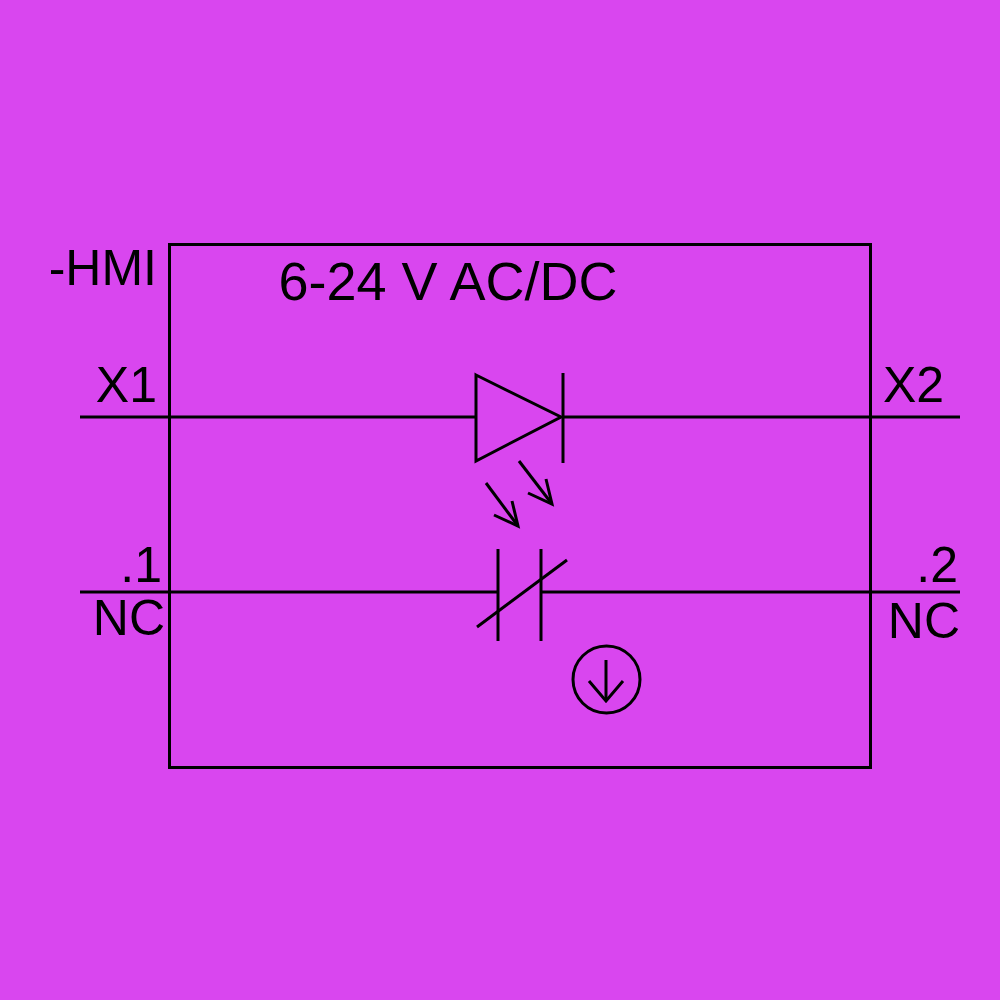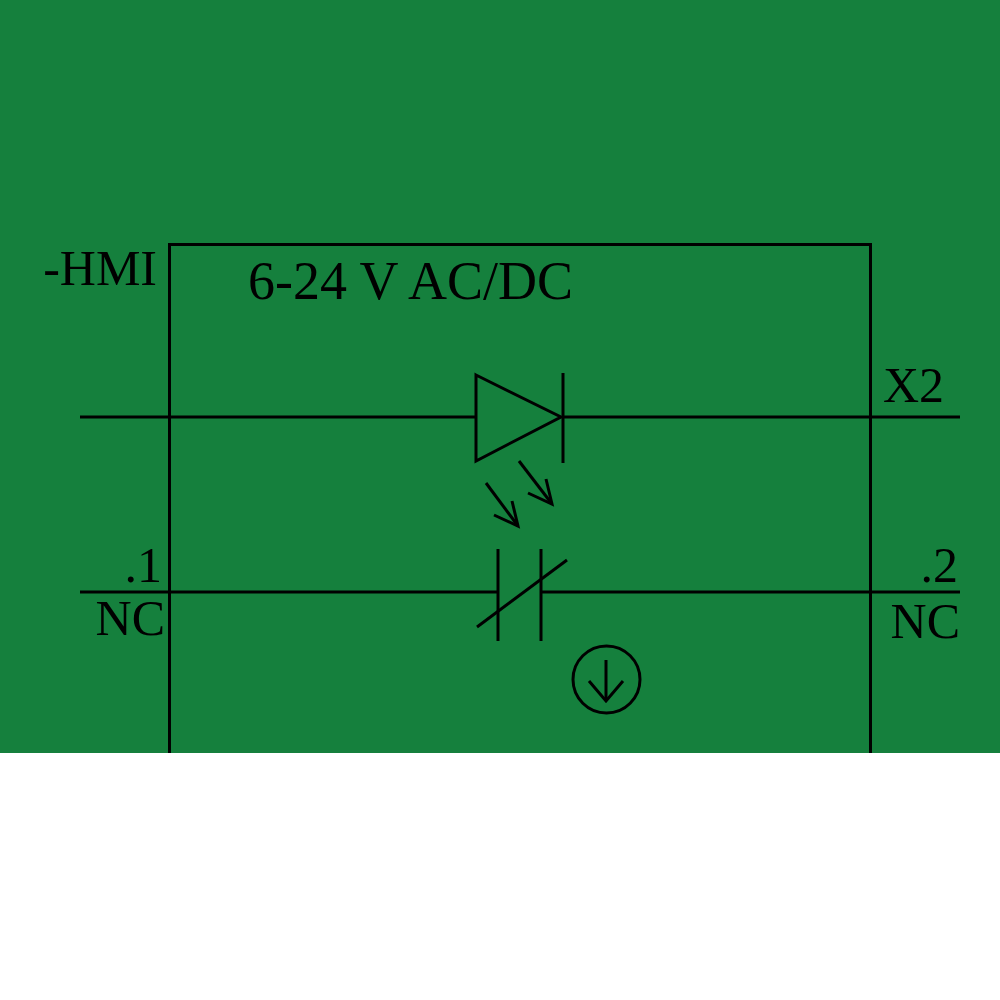--- a/index.html
+++ b/index.html
@@ -3,24 +3,24 @@
 <meta charset="utf-8">
 <style>
   html, body {
     margin: 0;
     padding: 0;
     background: #ffffff;
   }
   .canvas {
     position: relative;
     width: 1000px;
-    height: 753px;
-    background: #15803d;
+    height: 1000px;
+    background: #d946ef;
     overflow: hidden;
-    font-family: Liberation Serif, serif;
+    font-family: Liberation Sans, sans-serif;
   }
   .schematic-svg {
     position: absolute;
     left: 0;
     top: 0;
     width: 1000px;
     height: 1000px;
   }
   .schematic-svg * {
     vector-effect: none;
@@ -34,21 +34,21 @@
   .label {
     position: absolute;
     color: #000000;
     font-size: 50px;
     line-height: 1.1;
     white-space: nowrap;
   }
   .ra { text-align: right; }
   .la { text-align: left; }
   #lbl-hmi      { left: 30px;  width: 127px; top: 241px; }
-  #lbl-title    { left: 248px; width: 400px; top: 252px; text-align: left; font-size: 54px; }
+  #lbl-title    { left: 248px; width: 400px; top: 252px; text-align: center; font-size: 54px; }
   #lbl-x1       { left: 30px;  width: 127px; top: 358px; }
   #lbl-x2       { left: 883px; top: 358px; text-align: right; }
   #lbl-dot1     { left: 30px;  width: 132px; top: 538px; }
   #lbl-nc-left  { left: 30px;  width: 135px; top: 591px; }
   #lbl-dot2     { left: 836px; width: 122px; top: 538px; }
   #lbl-nc-right { left: 836px; width: 124px; top: 594px; }
 </style>
 </head>
 <body>
 
@@ -90,20 +90,21 @@
       <circle class="stroke" cx="606.5" cy="679.5" r="33.5"></circle>
       <line class="stroke" x1="606" y1="660" x2="606" y2="700"></line>
       <polyline class="stroke" points="589,681 606,701 623,681"></polyline>
     </g>
   </svg>
 
   <div class="label ra" id="lbl-hmi">-HMI</div>
 
   <div class="label" id="lbl-title">6-24 V AC/DC</div>
 
+  <div class="label ra" id="lbl-x1">X1</div>
 
   <div class="label la" id="lbl-x2">X2</div>
 
   <div class="label ra" id="lbl-dot1">.1</div>
 
   <div class="label ra" id="lbl-nc-left">NC</div>
 
   <div class="label ra" id="lbl-dot2">.2</div>
 
   <div class="label ra" id="lbl-nc-right">NC</div>

